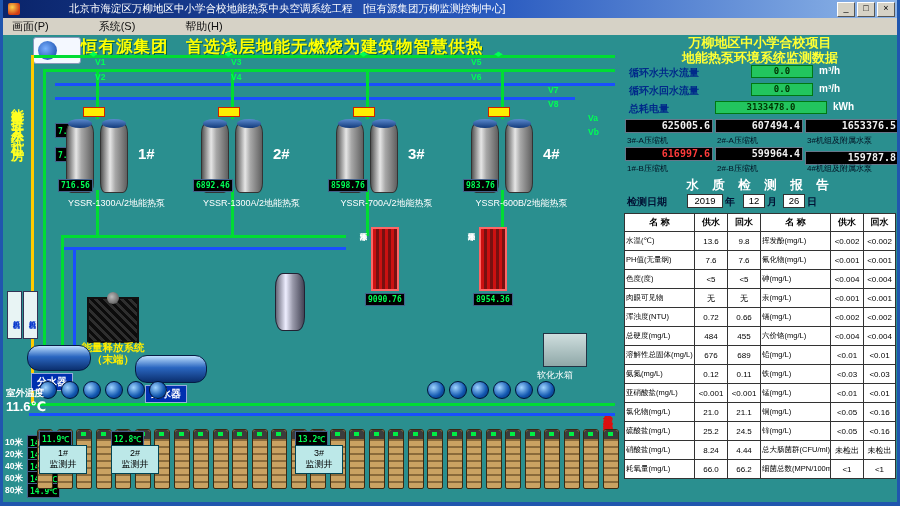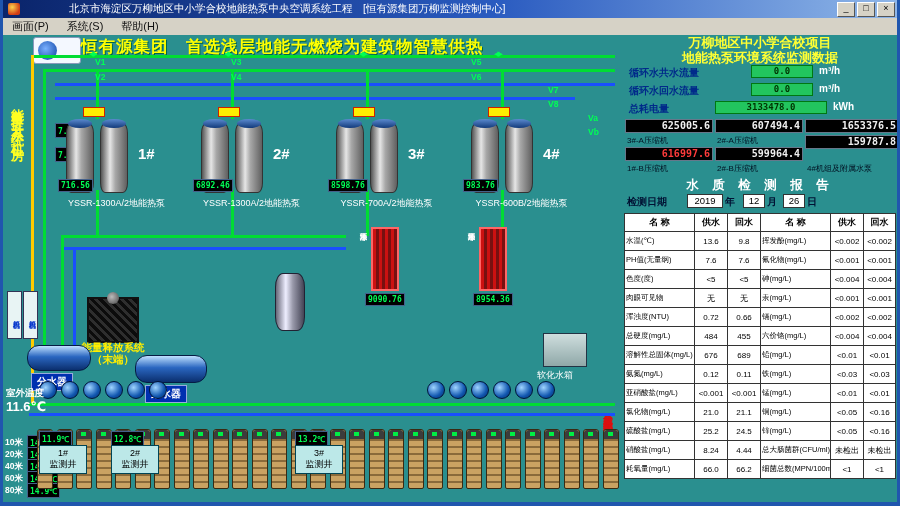--- a/index.html
+++ b/index.html
@@ -7,21 +7,21 @@
           border-left:3px solid #2056ae;border-right:3px solid #2056ae;border-bottom:4px solid #2056ae;}
   
   .titlebar{position:absolute;top:0;left:0;right:0;height:18px;display:flex;align-items:center;
             background:linear-gradient(90deg,#0a246a,#2a5bc0 55%,#8fb6e8);color:#fff;font-size:10.5px;padding:0 2px;}
   .title-icon{width:12px;height:12px;margin:0 3px;border-radius:2px;
               background:radial-gradient(circle at 35% 35%,#ffd34d,#d03c14 70%);flex:0 0 auto;}
   .title-text{flex:1 1 auto;white-space:nowrap;overflow:hidden;margin-left:46px;}
   .tbtn{width:16px;height:13px;margin-left:2px;background:#d6d2c6;border:1px solid #fff;
         border-right-color:#555;border-bottom-color:#555;font-size:9px;line-height:11px;text-align:center;color:#000;}
   .menubar{position:absolute;top:18px;left:0;right:0;height:17px;background:#d6d2c6;border-bottom:1px solid #8a8a7a;
-           display:flex;align-items:center;font-size:11px;color:#111;}
+           display:flex;align-items:center;font-size:11px;color:#111;gap:32px;}
   .menu-item{padding:0 9px;}
   
   .scada{position:absolute;top:35px;left:0;right:0;bottom:0;background:#2a8f8f;overflow:hidden;}
   .abs{position:absolute;}
   .main-title{left:78px;top:1px;font-size:16.5px;font-weight:bold;color:#ffff00;letter-spacing:1px;white-space:nowrap;
               text-shadow:1px 1px 0 #064;}
   .logo{left:30px;top:2px;width:46px;height:25px;background:#f4f8ff;border:1px solid #8899bb;border-radius:3px;}
   .logo::before{content:"";position:absolute;left:4px;top:3px;width:19px;height:19px;border-radius:50%;
                 background:radial-gradient(circle at 40% 40%,#7ab0ff,#0a3fa0);}
   .vside{writing-mode:vertical-rl;letter-spacing:5px;font-weight:bold;white-space:nowrap;}
@@ -319,21 +319,21 @@
       <span class="flow-unit" style="left:210px;top:66px">kWh</span>
 
       <span class="meter" style="left:2px;top:84px;width:82px">625005.6</span>
       <span class="meter" style="left:92px;top:84px;width:82px">607494.4</span>
       <span class="meter" style="left:182px;top:84px;width:88px">1653376.5</span>
       <span class="meter-label" style="left:4px;top:100px">3#-A压缩机</span>
       <span class="meter-label" style="left:94px;top:100px">2#-A压缩机</span>
       <span class="meter-label" style="left:184px;top:100px">3#机组及附属水泵</span>
       <span class="meter red" style="left:2px;top:112px;width:82px">616997.6</span>
       <span class="meter" style="left:92px;top:112px;width:82px">599964.4</span>
-      <span class="meter" style="left:182px;top:100px;width:88px">159787.8</span>
+      <span class="meter" style="left:182px;top:116px;width:88px">159787.8</span>
       <span class="meter-label" style="left:4px;top:128px">1#-B压缩机</span>
       <span class="meter-label" style="left:94px;top:128px">2#-B压缩机</span>
       <span class="meter-label" style="left:184px;top:128px">4#机组及附属水泵</span>
 
       <div class="rpt-title">水 质 检 测 报 告</div>
 
       <span class="date-label" style="left:4px">检测日期</span>
       <span class="date-box" style="left:64px;width:34px">2019</span>
       <span class="date-unit" style="left:102px">年</span>
       <span class="date-box" style="left:120px;width:20px">12</span>

